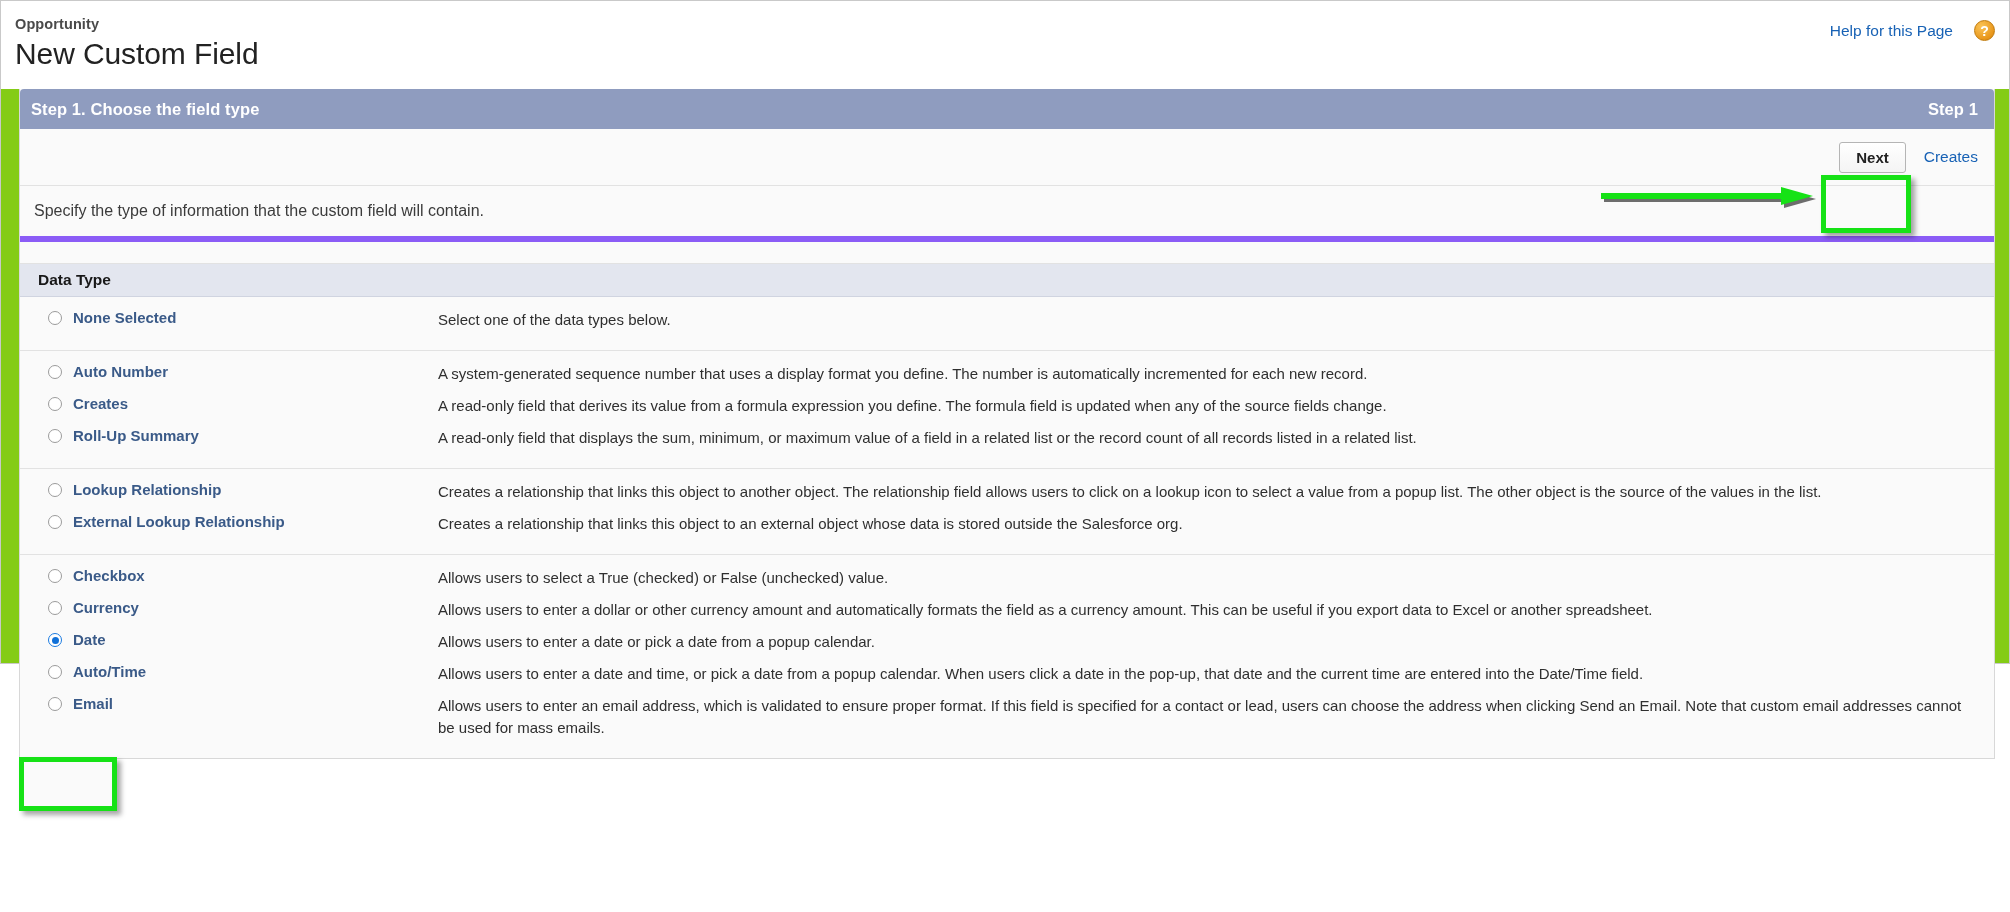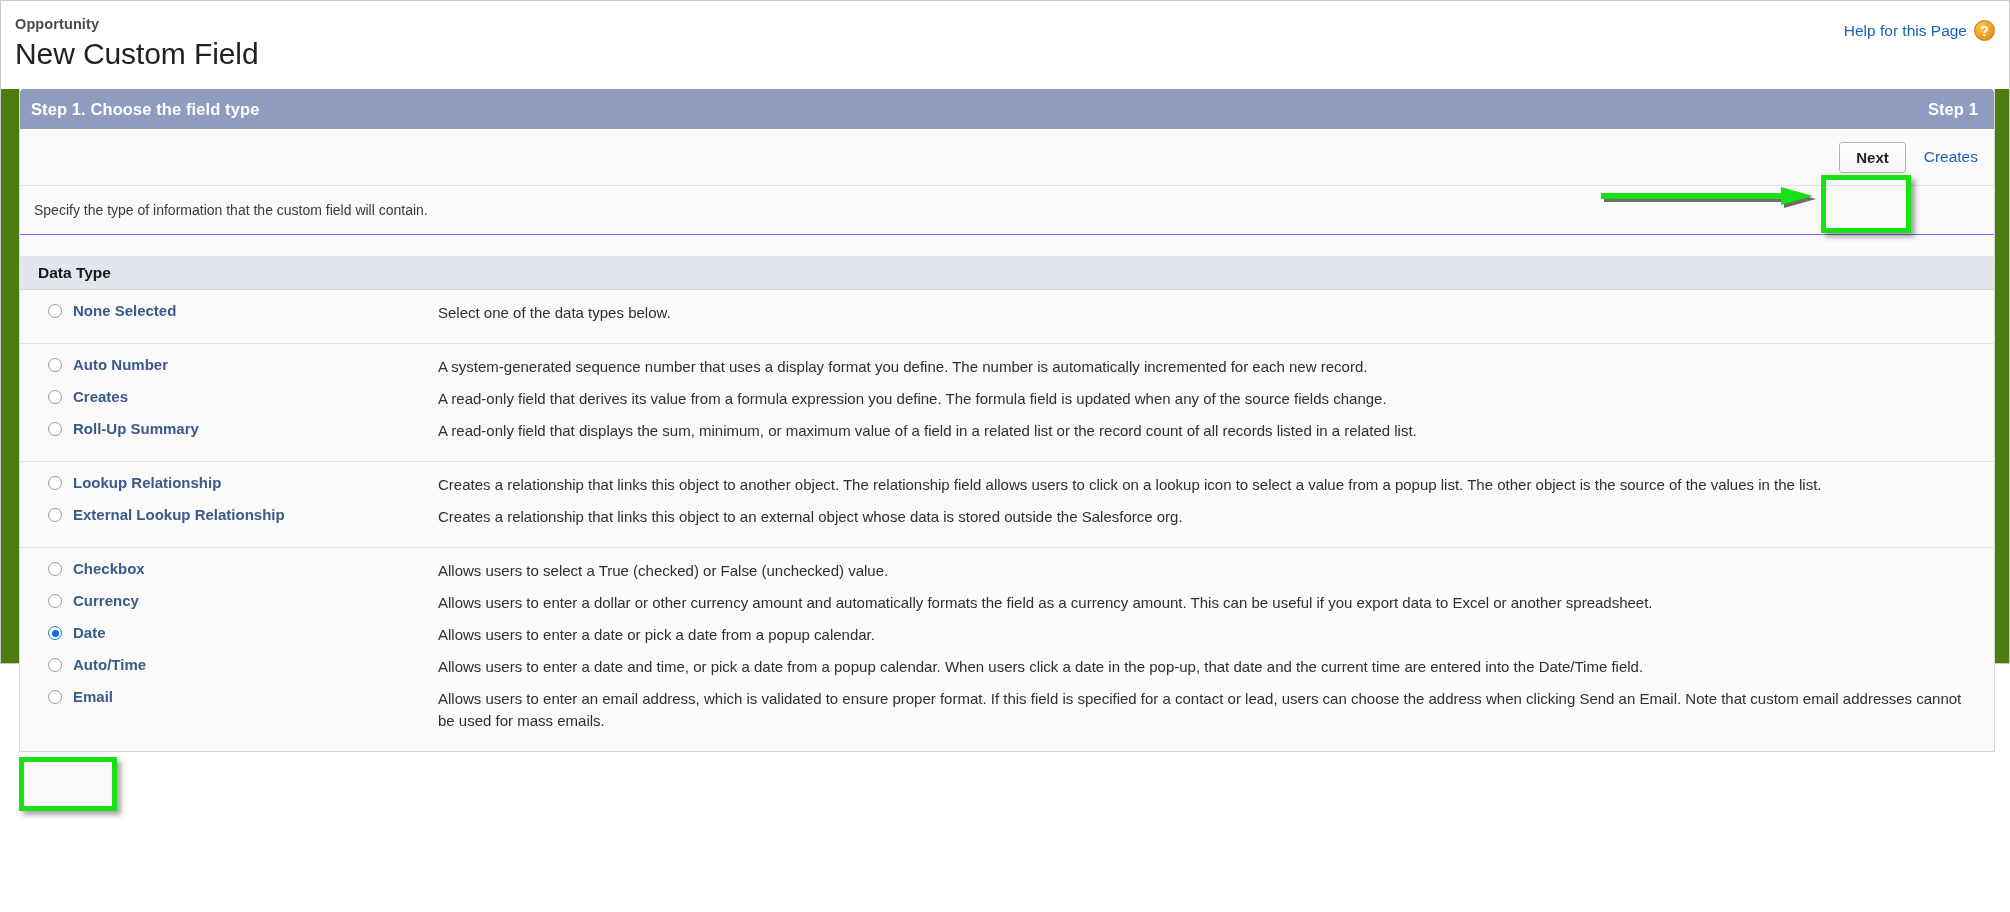--- a/index.html
+++ b/index.html
@@ -11,21 +11,21 @@
   }
   body {
     width: 2010px; height: 912px;
     overflow: hidden;
     position: relative;
   }
   .page {
     width: 2010px; height: 664px;
     position: relative;
     border: 1px solid #c9c9c9;
-    background: #4d7c0f;
+    background: #84cc16;
   }
 
   
   .pageheader {
     position: relative;
     padding: 14px 0 0 14px;
     height: 88px;
     background: #ffffff;
   }
   .eyebrow {
@@ -39,21 +39,21 @@
     font-size: 30px;
     font-weight: normal;
     color: #222222;
     line-height: 38px;
     margin-top: 2px;
     letter-spacing: -0.1px;
   }
   .helpwrap {
     position: absolute;
     right: 14px; top: 19px;
-    display: flex; align-items: center; gap: 7px; justify-content: center;
+    display: flex; align-items: center; gap: 21px; justify-content: center;
   }
   .helplink {
     font-size: 15.5px;
     color: #1862b5;
     text-decoration: none;
     cursor: pointer;
   }
   .helpicon {
     width: 21px; height: 21px; border-radius: 50%;
     background: radial-gradient(circle at 35% 30%, #fbc558 0%, #e8961b 70%, #cf7c09 100%);
@@ -103,24 +103,24 @@
   }
   .cancel-link {
     font-size: 15.5px;
     color: #1862b5;
     text-decoration: none;
     margin-left: 18px;
     cursor: pointer;
   }
 
   .instruction {
-    font-size: 14px;
+    font-size: 16px;
     color: #3b3b3b;
     padding: 16px 0 16px 14px;
-    border-bottom: 1px solid #8b5cf6;
+    border-bottom: 6px solid #8b5cf6;
     background: #fafafa;
   }
   .spacer-row {
     height: 22px;
     background: #fafafa;
     border-bottom: 1px solid #e2e2e2;
   }
   .section-head {
     background: #e3e6ef;
     font-size: 15.5px;

